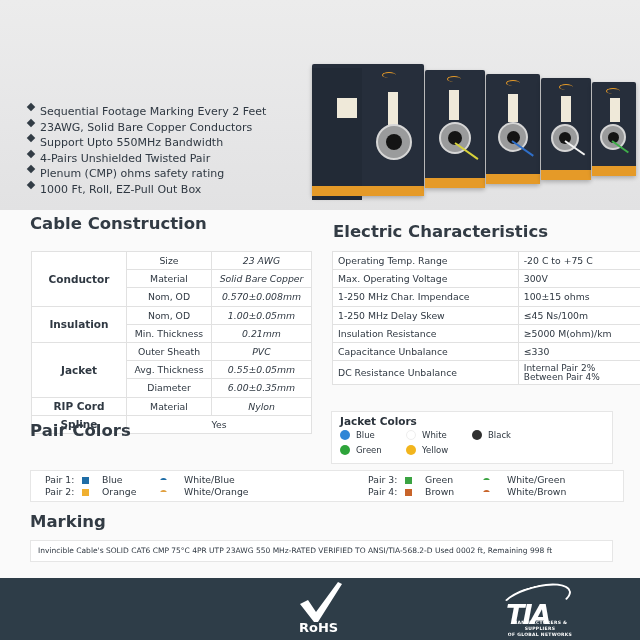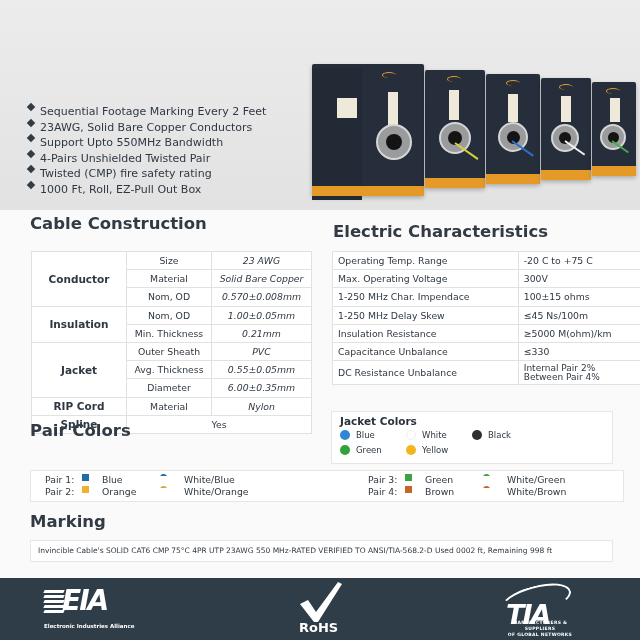--- a/index.html
+++ b/index.html
@@ -29,21 +29,21 @@
 .ec td.k{width:165px}
 .ec td.v{width:113px}
 .ec td.v2{line-height:9px;font-size:9px}
 .jc{position:absolute;left:331px;top:411px;width:282px;height:53px;border:1px solid #e6e6e6;background:#fff;padding:3px 8px}
 .jc .h{font-size:10.5px;font-weight:bold;color:#2a323b}
 .jc .row{display:flex;font-size:8.5px;line-height:14px;margin-top:1px}
 .jc .item{display:flex;align-items:center;width:66px}
 .jc .dot{width:10px;height:10px;border-radius:50%;margin-right:6px;display:inline-block}
 .pc{position:absolute;left:30px;top:470px;width:594px;height:32px;border:1px solid #e6e6e6;background:#fff}
 .pc .grp{position:absolute;top:3px;font-size:9.3px;line-height:12px}
-.pc .line{display:flex;white-space:nowrap}
+.pc .line{display:flex;align-items:center;white-space:nowrap}
 .pc .lbl{width:37px}
 .pc .sq{width:7px;height:7px;display:inline-block;margin-right:13px}
 .pc .solid{width:58px}
 .pc .stripe{width:7px;height:4px;border-radius:4px 4px 0 0;display:inline-block;margin-right:17px;background:#fff;position:relative;overflow:hidden}
 .pc .stripe i{position:absolute;left:0;right:0;top:0;height:2px}
 .mk{position:absolute;left:30px;top:540px;width:583px;height:22px;border:1px solid #e6e6e6;background:#fff;font-size:7.5px;line-height:20px;padding-left:7px;color:#2f3842;white-space:nowrap;overflow:hidden}
 .footer{position:absolute;left:0;top:578px;width:640px;height:62px;background:#2e3d48}
 .eia{position:absolute;left:44px;top:9px;width:100px;height:48px}
 .eia .mark{font-size:28px;font-weight:bold;font-style:italic;color:#fff;letter-spacing:-2px;line-height:28px;position:absolute;left:18px;top:0}
 .eia .stripes{position:absolute;left:0;top:3px;width:20px;height:24px}
@@ -72,21 +72,21 @@
     <li>
         <span class="dia"></span>
         <span>Support Upto 550MHz Bandwidth</span>
       </li>
     <li>
         <span class="dia"></span>
         <span>4-Pairs Unshielded Twisted Pair</span>
       </li>
     <li>
         <span class="dia"></span>
-        <span>Twisted (CMP) fire safety rating</span>
+        <span>Plenum (CMP) ohms safety rating</span>
       </li>
     <li>
         <span class="dia"></span>
         <span>1000 Ft, Roll, EZ-Pull Out Box</span>
       </li>
   </ul>
 
   <div class="boxes">
 
     <div class="box" style="left:0;top:6px;width:112px;height:132px">
@@ -299,31 +299,20 @@
         </span>
       <span>White/Brown</span>
     </div>
   </div>
 </div>
 
 <div class="section-h" style="left:30px;top:512px">Marking</div>
 <div class="mk">Invincible Cable's SOLID CAT6 CMP 75°C 4PR UTP 23AWG 550 MHz-RATED VERIFIED TO ANSI/TIA-568.2-D Used 0002 ft, Remaining 998 ft</div>
 
 <div class="footer">
-  <div class="eia">
-    <div class="stripes">
-        <span></span>
-        <span></span>
-        <span></span>
-        <span></span>
-        <span></span>
-      </div>
-    <div class="mark">EIA</div>
-    <div class="sub">Electronic Industries Alliance</div>
-  </div>
   <div class="rohs">
     <svg width="46" height="40" viewBox="0 0 46 40" style="position:absolute;left:2px;top:0">
       <path d="M2 22 L10 18 L18 30 L40 0 L44 2 L20 40 L16 40 Z" fill="#fff"></path>
     </svg>
     <div class="txt">RoHS</div>
   </div>
   <div class="tia">
     <div class="ring"></div>
     <div class="mark">TIA</div>
     <div class="sub">

